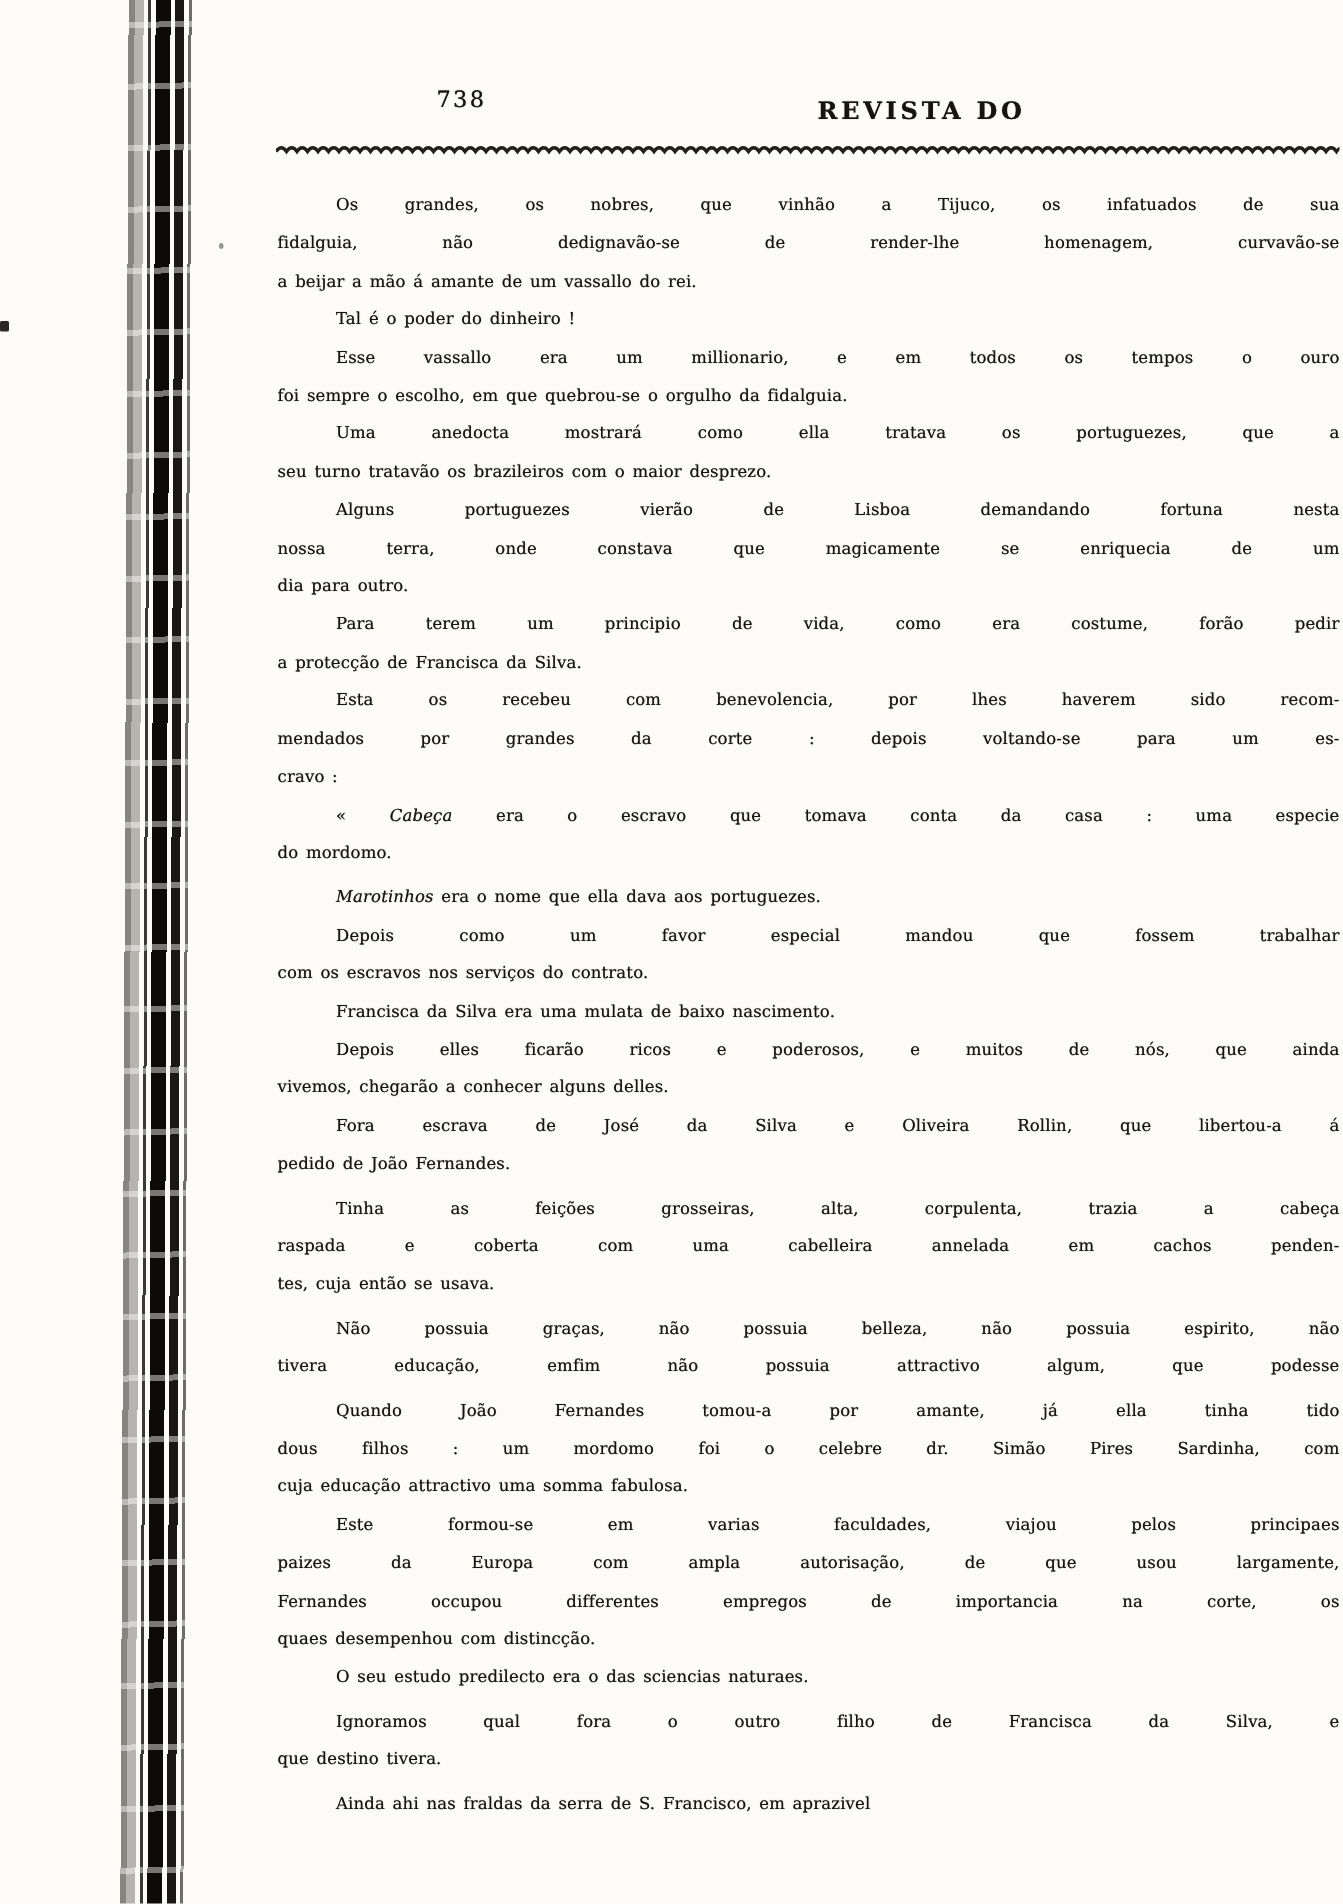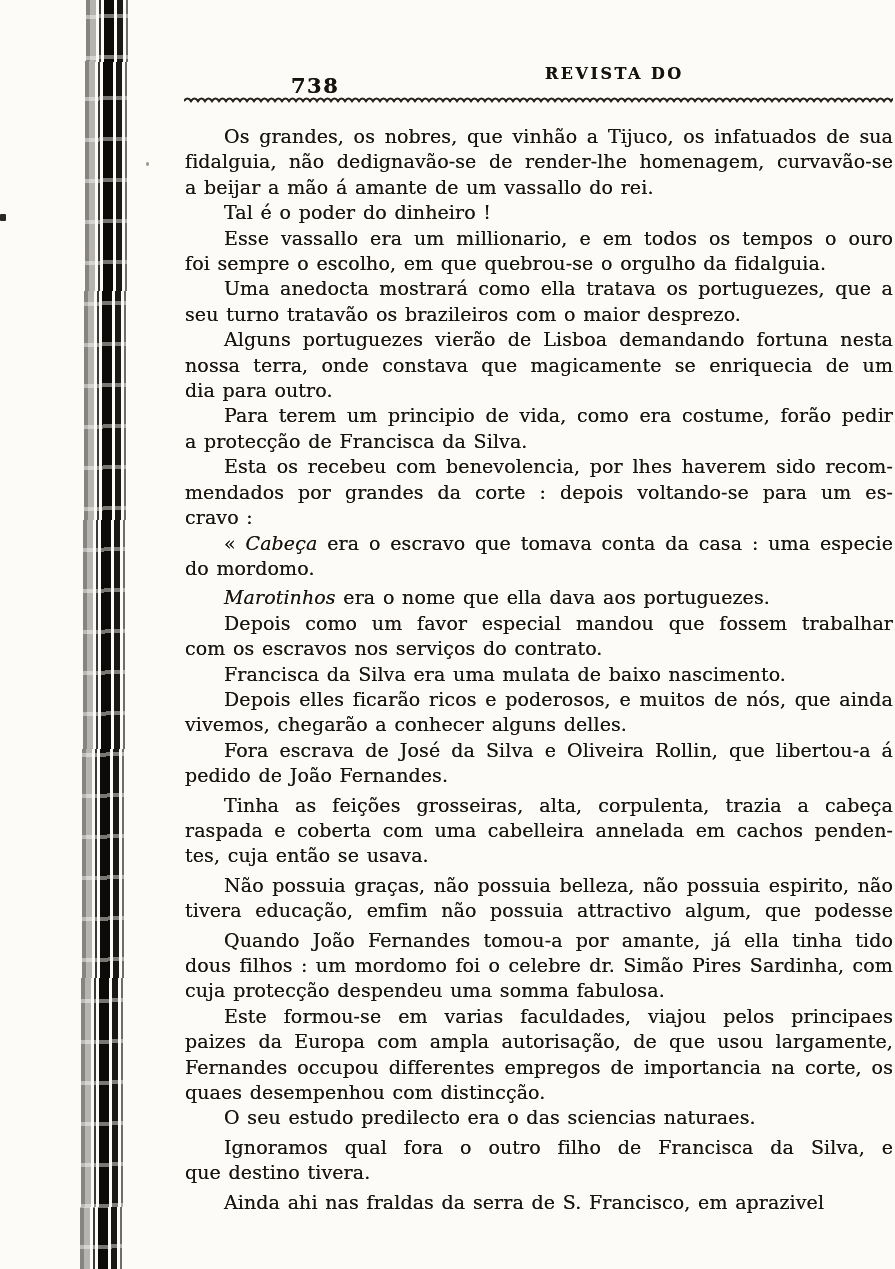--- a/index.html
+++ b/index.html
@@ -31,34 +31,34 @@
         #191817 36px 42px,
         rgba(0,0,0,0) 42px 45px,
         rgba(75,72,70,0.8) 45px 47px,
         rgba(0,0,0,0) 47px 62px);
   }
   .speck-a { position:absolute; left:0px; top:214px; width:6px; height:7px;
              background:#2a2824; border-radius:1px; }
   .speck-b { position:absolute; left:146px; top:162px; width:3px; height:4px;
              background:#9a958e; border-radius:50%; }
   .page-number {
-    position:absolute; left:291px; top:73px;
-    font-size:21px; font-weight:bold; letter-spacing:1.5px;
+    position:absolute; left:291px; top:57px;
+    font-size:15px; font-weight:normal; letter-spacing:1.5px;
     text-shadow:0 0 0.6px rgba(23,19,14,0.8);
   }
   .running-title {
     position:absolute; left:545px; top:64px;
     font-size:16px; font-weight:bold; letter-spacing:2.5px;
     text-shadow:0 0 0.5px rgba(23,19,14,0.8);
   }
   .rule { position:absolute; left:184px; top:95px; width:709px; height:10px; }
   .rule svg { display:block; }
   main.body-text {
     position:absolute; left:185px; top:124px; width:708px;
-    font-size:19px; line-height:25.4px;
+    font-size:11px; line-height:25.4px;
     letter-spacing:0.1px; word-spacing:1.5px;
     text-shadow:0 0 0.5px rgba(23,19,14,0.72);
   }
   .para { margin:0; }
   
   .para:nth-child(9), .para:nth-child(14), .para:nth-child(15),
   .para:nth-child(16), .para:nth-child(19), .para:nth-child(20) { margin-top:4px; }
   .line { text-align:justify; text-align-last:justify; }
   .line.last { text-align-last:left; }
   .line.first { padding-left:39px; }
@@ -139,21 +139,21 @@
       <div class="line">raspada e coberta com uma cabelleira annelada em cachos penden-</div>
       <div class="line last">tes, cuja então se usava.</div>
     </div>
     <div class="para">
       <div class="line first">Não possuia graças, não possuia belleza, não possuia espirito, não</div>
       <div class="line">tivera educação, emfim não possuia attractivo algum, que podesse</div>
     </div>
     <div class="para">
       <div class="line first">Quando João Fernandes tomou-a por amante, já ella tinha tido</div>
       <div class="line">dous filhos : um mordomo foi o celebre dr. Simão Pires Sardinha, com</div>
-      <div class="line last">cuja protecção despendeu uma somma fabulosa.</div>
+      <div class="line last">cuja educação attractivo uma somma fabulosa.</div>
     </div>
     <div class="para">
       <div class="line first">Este formou-se em varias faculdades, viajou pelos principaes</div>
       <div class="line">paizes da Europa com ampla autorisação, de que usou largamente,</div>
       <div class="line">Fernandes occupou differentes empregos de importancia na corte, os</div>
       <div class="line last">quaes desempenhou com distincção.</div>
     </div>
     <div class="para">
       <div class="line first last">O seu estudo predilecto era o das sciencias naturaes.</div>
     </div>

